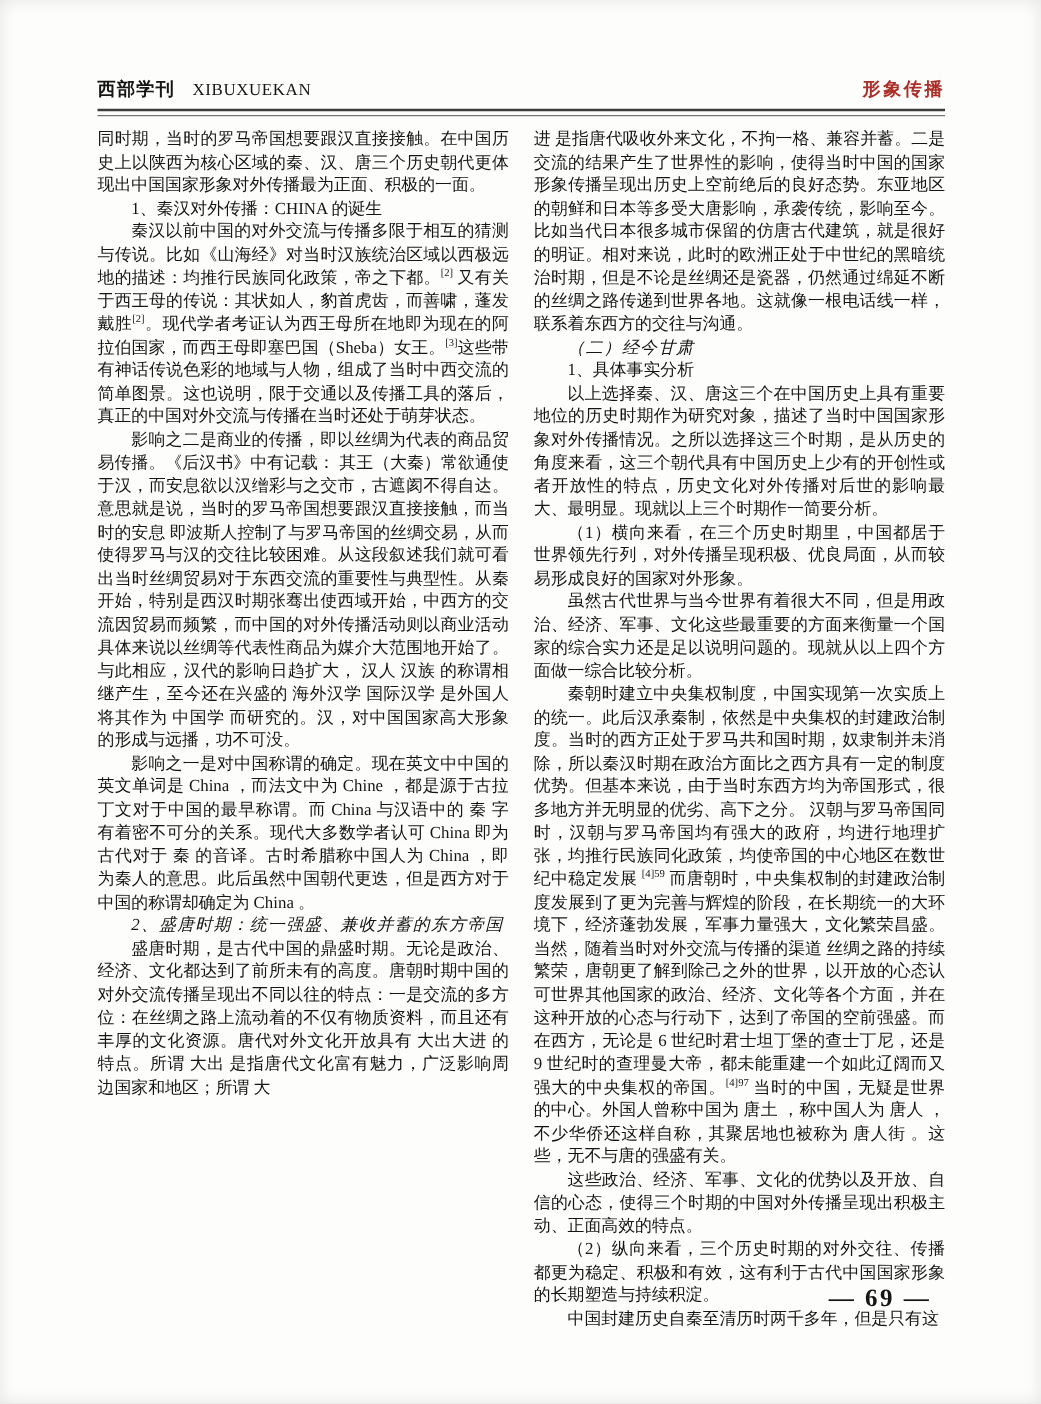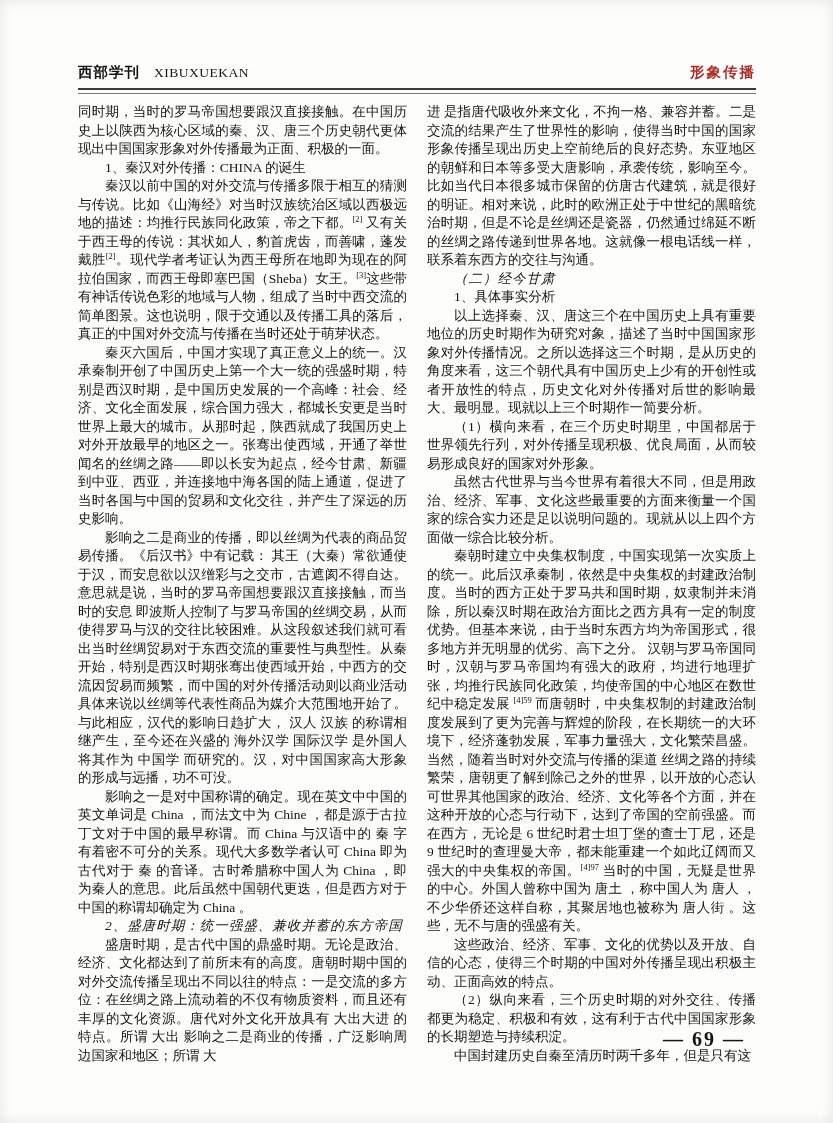--- a/index.html
+++ b/index.html
@@ -11,21 +11,21 @@
     box-shadow:inset 0 0 14px rgba(0,0,0,0.10);
     font-family:"Liberation Serif","DejaVu Serif",serif;
     color:#151515;
     overflow:hidden;
     box-sizing:border-box;
   }
   .inner{
     position:absolute;left:78px;top:62px;width:678px;
   }
   header.pagehead{
-    display:flex;justify-content:space-between;align-items:flex-start;
+    display:flex;justify-content:space-between;align-items:flex-end;
     font-size:14.5px;line-height:20px;
   }
   .h-left{display:flex;gap:14px;align-items:baseline;}
   .journal-title{font-weight:bold;letter-spacing:1px;}
   .journal-pinyin{font-size:13.5px;letter-spacing:0.5px;}
   .section-label{font-weight:bold;letter-spacing:2px;}
   .rule{
     margin-top:5px;height:3px;
     border-top:2px solid #3c3c3c;
     border-bottom:1px solid #777;
@@ -62,25 +62,24 @@
       <div class="section-label" style="color: rgb(171, 47, 40);">形象传播</div>
     </header>
 
     <div class="rule"></div>
 
     <main class="columns">
       <div class="col">
           <p class="para body"><span>同时期，当时的罗马帝国想要跟汉直接接触。在中国历史上以陕西为核心区域的秦、汉、唐三个历史朝代更体现出中国国家形象对外传播最为正面、积极的一面。</span></p>
           <p class="para body indent"><span>1、秦汉对外传播：CHINA 的诞生</span></p>
           <p class="para body indent"><span>秦汉以前中国的对外交流与传播多限于相互的猜测与传说。比如《山海经》对当时汉族统治区域以西极远地的描述：均推行民族同化政策，帝之下都。</span><sup>[2]</sup><span> 又有关于西王母的传说：其状如人，豹首虎齿，而善啸，蓬发戴胜</span><sup>[2]</sup><span>。现代学者考证认为西王母所在地即为现在的阿拉伯国家，而西王母即塞巴国（Sheba）女王。</span><sup>[3]</sup><span>这些带有神话传说色彩的地域与人物，组成了当时中西交流的简单图景。这也说明，限于交通以及传播工具的落后，真正的中国对外交流与传播在当时还处于萌芽状态。</span></p>
-          <p class="para body indent"><span>秦灭六国后，中国才实现了真正意义上的统一。汉承秦制开创了中国历史上第一个大一统的强盛时期，特别是西汉时期，是中国历史发展的一个高峰：社会、经济、文化全面发展，综合国力强大，都城长安更是当时世界上最大的城市。从那时起，陕西就成了我国历史上对外开放最早的地区之一。张骞出使西域，开通了举世闻名的丝绸之路——即以长安为起点，经今甘肃、新疆到中亚、西亚，并连接地中海各国的陆上通道，促进了当时各国与中国的贸易和文化交往，并产生了深远的历史影响。</span></p>
           <p class="para body indent"><span>影响之二是商业的传播，即以丝绸为代表的商品贸易传播。《后汉书》中有记载： 其王（大秦）常欲通使于汉，而安息欲以汉缯彩与之交市，古遮阂不得自达。 意思就是说，当时的罗马帝国想要跟汉直接接触，而当时的安息 即波斯人控制了与罗马帝国的丝绸交易，从而使得罗马与汉的交往比较困难。从这段叙述我们就可看出当时丝绸贸易对于东西交流的重要性与典型性。从秦开始，特别是西汉时期张骞出使西域开始，中西方的交流因贸易而频繁，而中国的对外传播活动则以商业活动 具体来说以丝绸等代表性商品为媒介大范围地开始了。与此相应，汉代的影响日趋扩大， 汉人 汉族 的称谓相继产生，至今还在兴盛的 海外汉学 国际汉学 是外国人将其作为 中国学 而研究的。汉，对中国国家高大形象的形成与远播，功不可没。</span></p>
           <p class="para body indent"><span>影响之一是对中国称谓的确定。现在英文中中国的英文单词是 China ，而法文中为 Chine ，都是源于古拉丁文对于中国的最早称谓。而 China 与汉语中的 秦 字有着密不可分的关系。现代大多数学者认可 China 即为古代对于 秦 的音译。古时希腊称中国人为 China ，即为秦人的意思。此后虽然中国朝代更迭，但是西方对于中国的称谓却确定为 China 。</span></p>
           <p class="para kai-heading indent"><span>2、盛唐时期：统一强盛、兼收并蓄的东方帝国</span></p>
-          <p class="para body indent"><span>盛唐时期，是古代中国的鼎盛时期。无论是政治、经济、文化都达到了前所未有的高度。唐朝时期中国的对外交流传播呈现出不同以往的特点：一是交流的多方位：在丝绸之路上流动着的不仅有物质资料，而且还有丰厚的文化资源。唐代对外文化开放具有 大出大进 的特点。所谓 大出 影响之二是商业的传播，广泛影响周边国家和地区；所谓 大</span></p>
+          <p class="para body indent"><span>盛唐时期，是古代中国的鼎盛时期。无论是政治、经济、文化都达到了前所未有的高度。唐朝时期中国的对外交流传播呈现出不同以往的特点：一是交流的多方位：在丝绸之路上流动着的不仅有物质资料，而且还有丰厚的文化资源。唐代对外文化开放具有 大出大进 的特点。所谓 大出 是指唐代文化富有魅力，广泛影响周边国家和地区；所谓 大</span></p>
         </div>
       <div class="col">
           <p class="para body"><span>进 是指唐代吸收外来文化，不拘一格、兼容并蓄。二是交流的结果产生了世界性的影响，使得当时中国的国家形象传播呈现出历史上空前绝后的良好态势。东亚地区的朝鲜和日本等多受大唐影响，承袭传统，影响至今。比如当代日本很多城市保留的仿唐古代建筑，就是很好的明证。相对来说，此时的欧洲正处于中世纪的黑暗统治时期，但是不论是丝绸还是瓷器，仍然通过绵延不断的丝绸之路传递到世界各地。这就像一根电话线一样，联系着东西方的交往与沟通。</span></p>
           <p class="para kai-heading indent"><span>（二）经今甘肃</span></p>
           <p class="para body indent"><span>1、具体事实分析</span></p>
           <p class="para body indent"><span>以上选择秦、汉、唐这三个在中国历史上具有重要地位的历史时期作为研究对象，描述了当时中国国家形象对外传播情况。之所以选择这三个时期，是从历史的角度来看，这三个朝代具有中国历史上少有的开创性或者开放性的特点，历史文化对外传播对后世的影响最大、最明显。现就以上三个时期作一简要分析。</span></p>
           <p class="para body indent"><span>（1）横向来看，在三个历史时期里，中国都居于世界领先行列，对外传播呈现积极、优良局面，从而较易形成良好的国家对外形象。</span></p>
           <p class="para body indent"><span>虽然古代世界与当今世界有着很大不同，但是用政治、经济、军事、文化这些最重要的方面来衡量一个国家的综合实力还是足以说明问题的。现就从以上四个方面做一综合比较分析。</span></p>
           <p class="para body indent"><span>秦朝时建立中央集权制度，中国实现第一次实质上的统一。此后汉承秦制，依然是中央集权的封建政治制度。当时的西方正处于罗马共和国时期，奴隶制并未消除，所以秦汉时期在政治方面比之西方具有一定的制度优势。但基本来说，由于当时东西方均为帝国形式，很多地方并无明显的优劣、高下之分。 汉朝与罗马帝国同时，汉朝与罗马帝国均有强大的政府，均进行地理扩张，均推行民族同化政策，均使帝国的中心地区在数世纪中稳定发展 </span><sup>[4]59</sup><span> 而唐朝时，中央集权制的封建政治制度发展到了更为完善与辉煌的阶段，在长期统一的大环境下，经济蓬勃发展，军事力量强大，文化繁荣昌盛。当然，随着当时对外交流与传播的渠道 丝绸之路的持续繁荣，唐朝更了解到除己之外的世界，以开放的心态认可世界其他国家的政治、经济、文化等各个方面，并在这种开放的心态与行动下，达到了帝国的空前强盛。而 在西方，无论是 6 世纪时君士坦丁堡的查士丁尼，还是 9 世纪时的查理曼大帝，都未能重建一个如此辽阔而又强大的中央集权的帝国。</span><sup>[4]97</sup><span> 当时的中国，无疑是世界的中心。外国人曾称中国为 唐土 ，称中国人为 唐人 ，不少华侨还这样自称，其聚居地也被称为 唐人街 。这些，无不与唐的强盛有关。</span></p>
           <p class="para body indent"><span>这些政治、经济、军事、文化的优势以及开放、自信的心态，使得三个时期的中国对外传播呈现出积极主动、正面高效的特点。</span></p>

